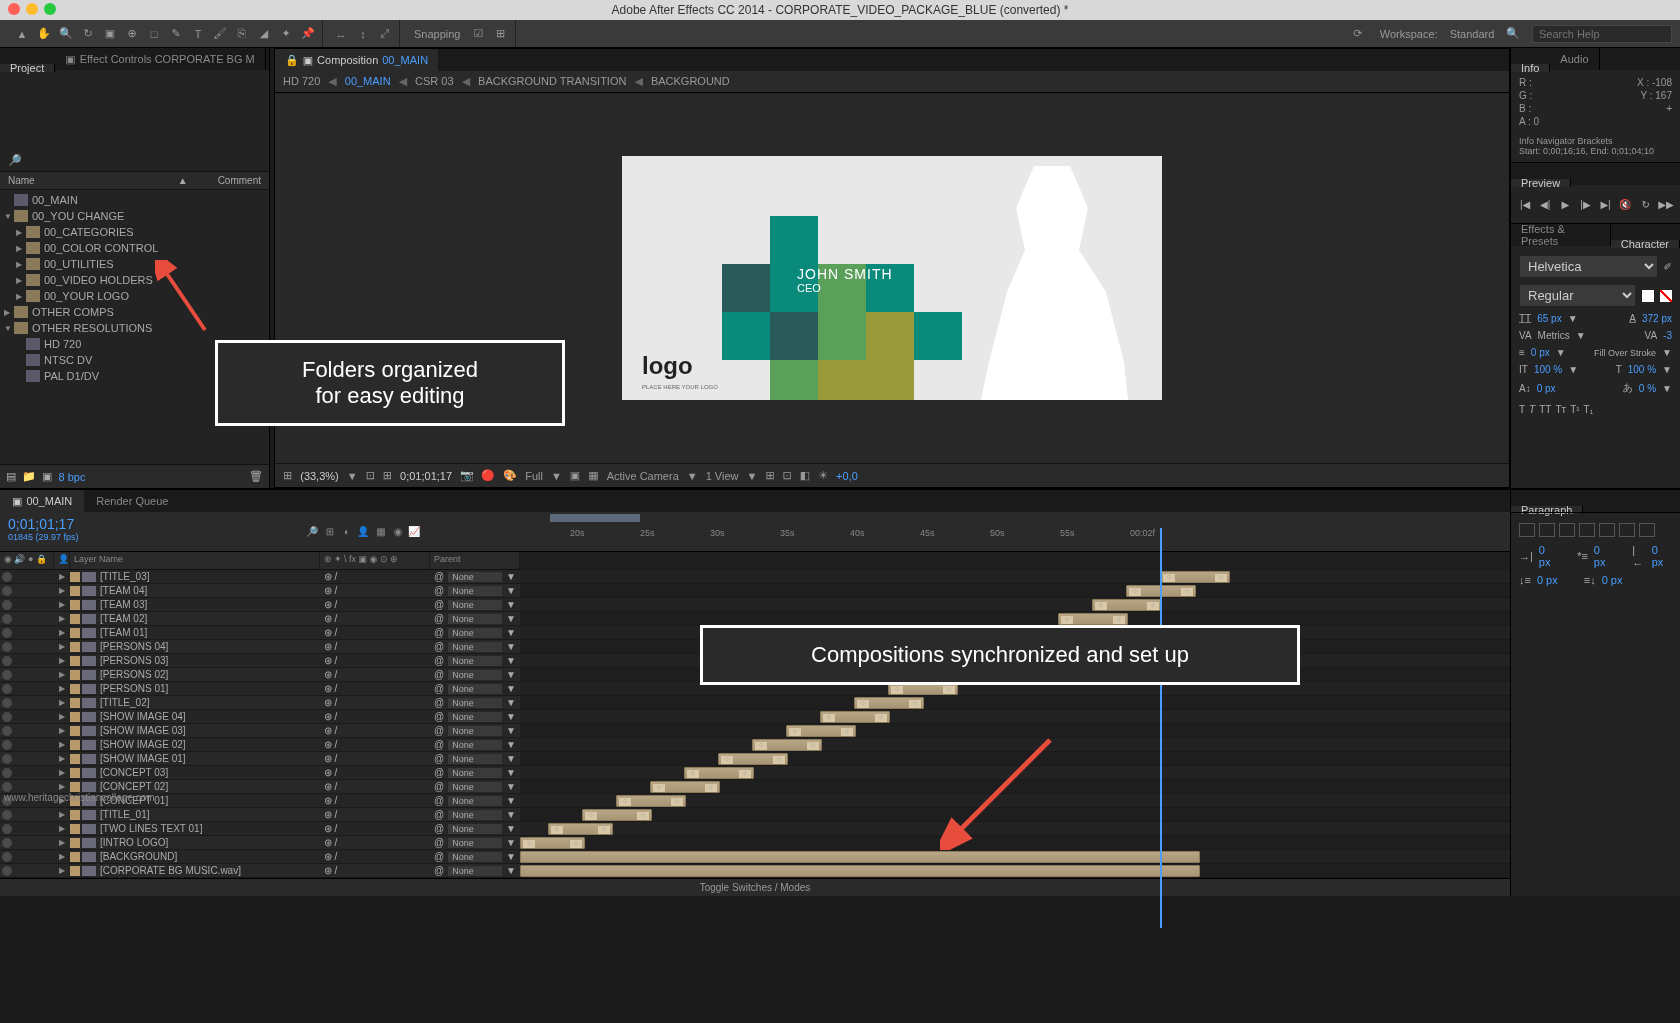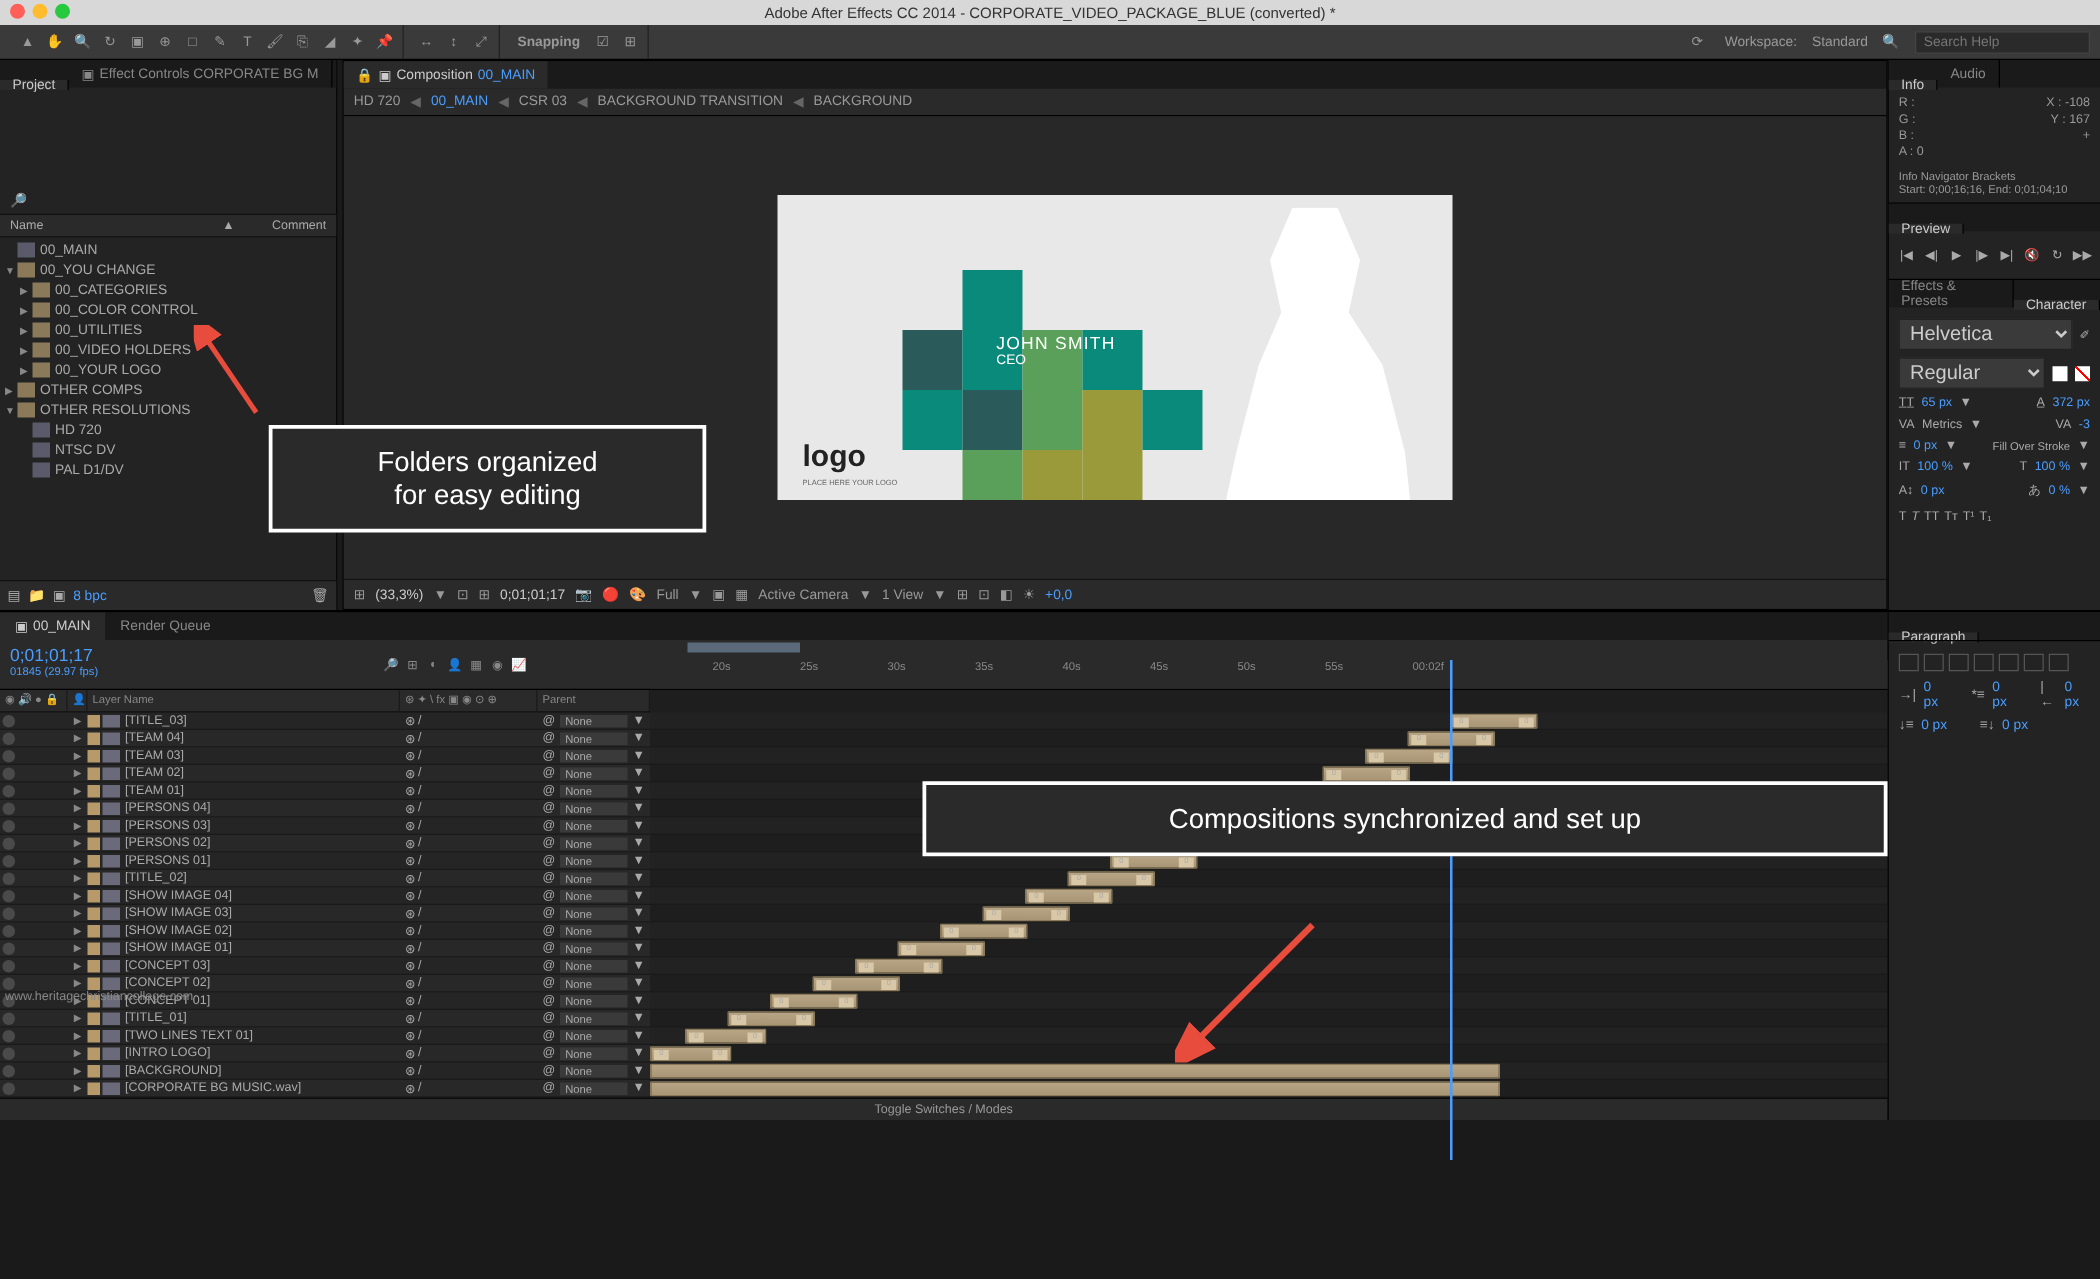--- a/index.html
+++ b/index.html
@@ -12,21 +12,21 @@
 .mac-yellow { background: #ffbd2e; }
 .mac-green { background: #27c93f; }
 
 
 .title-bar { height: 20px; background: #d8d8d8; display: flex; align-items: center; justify-content: center; color: #333; font-size: 12px; }
 
 
 .toolbar { height: 28px; background: #3a3a3a; border-bottom: 1px solid #000; display: flex; align-items: center; padding: 0 8px; gap: 4px; }
 .tool-group { display: flex; gap: 2px; padding: 0 4px; border-right: 1px solid #222; height: 100%; align-items: center; }
 .tool-btn { width: 20px; height: 20px; display: flex; align-items: center; justify-content: center; color: #999; cursor: pointer; }
-.snapping-label { color: #999; font-size: 11px; margin: 0 6px; font-weight: bold; }
+.snapping-label { color: #999; font-size: 11px; margin: 0 6px; }
 .workspace-area { margin-left: auto; display: flex; align-items: center; gap: 12px; color: #999; }
 .search-input { background: #2a2a2a; border: 1px solid #444; color: #999; padding: 2px 6px; width: 140px; font-size: 11px; }
 
 
 .left-panel { width: 270px; background: #232323; border-right: 1px solid #000; display: flex; flex-direction: column; }
 .panel-tabs { display: flex; background: #1a1a1a; height: 22px; }
 .panel-tab { padding: 4px 10px; color: #888; cursor: pointer; border-right: 1px solid #000; font-size: 11px; display: flex; align-items: center; gap: 4px; }
 .panel-tab.active { background: #2a2a2a; color: #ccc; margin-top: 16px; }
 .project-header { padding: 6px; display: flex; align-items: center; gap: 6px; height: 80px; }
 .search-row { padding: 4px 8px; display: flex; align-items: center; }
@@ -78,21 +78,21 @@
 
 
 .right-panel { width: 170px; background: #232323; border-left: 1px solid #000; display: flex; flex-direction: column; }
 .info-panel { padding: 6px 8px; font-size: 10px; color: #999; border-bottom: 1px solid #000; }
 .info-row { display: flex; justify-content: space-between; padding: 1px 0; }
 .preview-panel { padding: 4px 0; border-bottom: 1px solid #000; }
 .preview-controls { display: flex; justify-content: center; gap: 4px; padding: 6px; }
 .preview-btn { width: 18px; height: 18px; display: flex; align-items: center; justify-content: center; color: #aaa; cursor: pointer; font-size: 10px; }
 .char-panel { flex: 1; padding: 6px 8px; font-size: 10px; }
 .char-row { display: flex; align-items: center; gap: 6px; padding: 3px 0; }
-.char-select { background: #3a3a3a; border: 1px solid #222; color: #ccc; padding: 2px 4px; font-size: 16px; flex: 1; }
+.char-select { background: #3a3a3a; border: 1px solid #222; color: #ccc; padding: 2px 4px; font-size: 13px; flex: 1; }
 .char-val { color: #4a9eff; }
 .char-icons { display: flex; gap: 4px; padding-top: 6px; color: #aaa; }
 .char-icon { cursor: pointer; }
 .para-panel { padding: 6px 8px; border-top: 1px solid #000; }
 .align-row { display: flex; gap: 4px; padding: 4px 0; }
 .align-btn { width: 16px; height: 14px; border: 1px solid #555; cursor: pointer; }
 
 
 .timeline-area { height: 400px; background: #232323; border-top: 2px solid #000; display: flex; flex-direction: column; }
 .timeline-tabs { display: flex; background: #1a1a1a; height: 22px; }
@@ -1083,21 +1083,21 @@
 </div>
 <svg class="red-arrow" style="top:260px; left:155px;" width="60" height="80">
   <defs>
       <marker id="ah1" markerWidth="10" markerHeight="10" refX="2" refY="3" orient="auto">
         <path d="M0,0 L0,6 L9,3 z" fill="#e74c3c"></path>
       </marker>
     </defs>
   <line x1="50" y1="70" x2="8" y2="8" stroke="#e74c3c" stroke-width="4" marker-end="url(#ah1)"></line>
 </svg>
 
-<div class="callout" style="top:625px; left:738px; width:772px;">
+<div class="callout" style="top:625px; left:700px; width:600px;">
   <div>Compositions synchronized and set up</div>
 </div>
 <svg class="red-arrow" style="top:730px; left:940px;" width="120" height="120">
   <defs>
       <marker id="ah2" markerWidth="10" markerHeight="10" refX="2" refY="3" orient="auto">
         <path d="M0,0 L0,6 L9,3 z" fill="#e74c3c"></path>
       </marker>
     </defs>
   <line x1="110" y1="10" x2="15" y2="105" stroke="#e74c3c" stroke-width="5" marker-end="url(#ah2)"></line>
 </svg>

